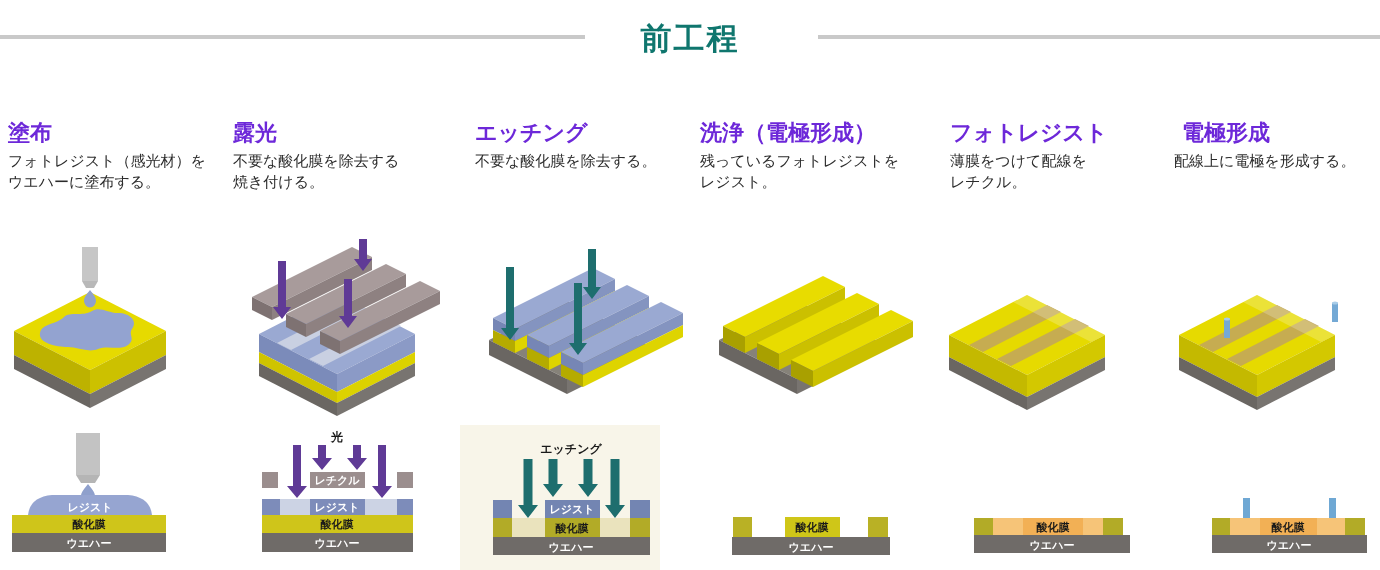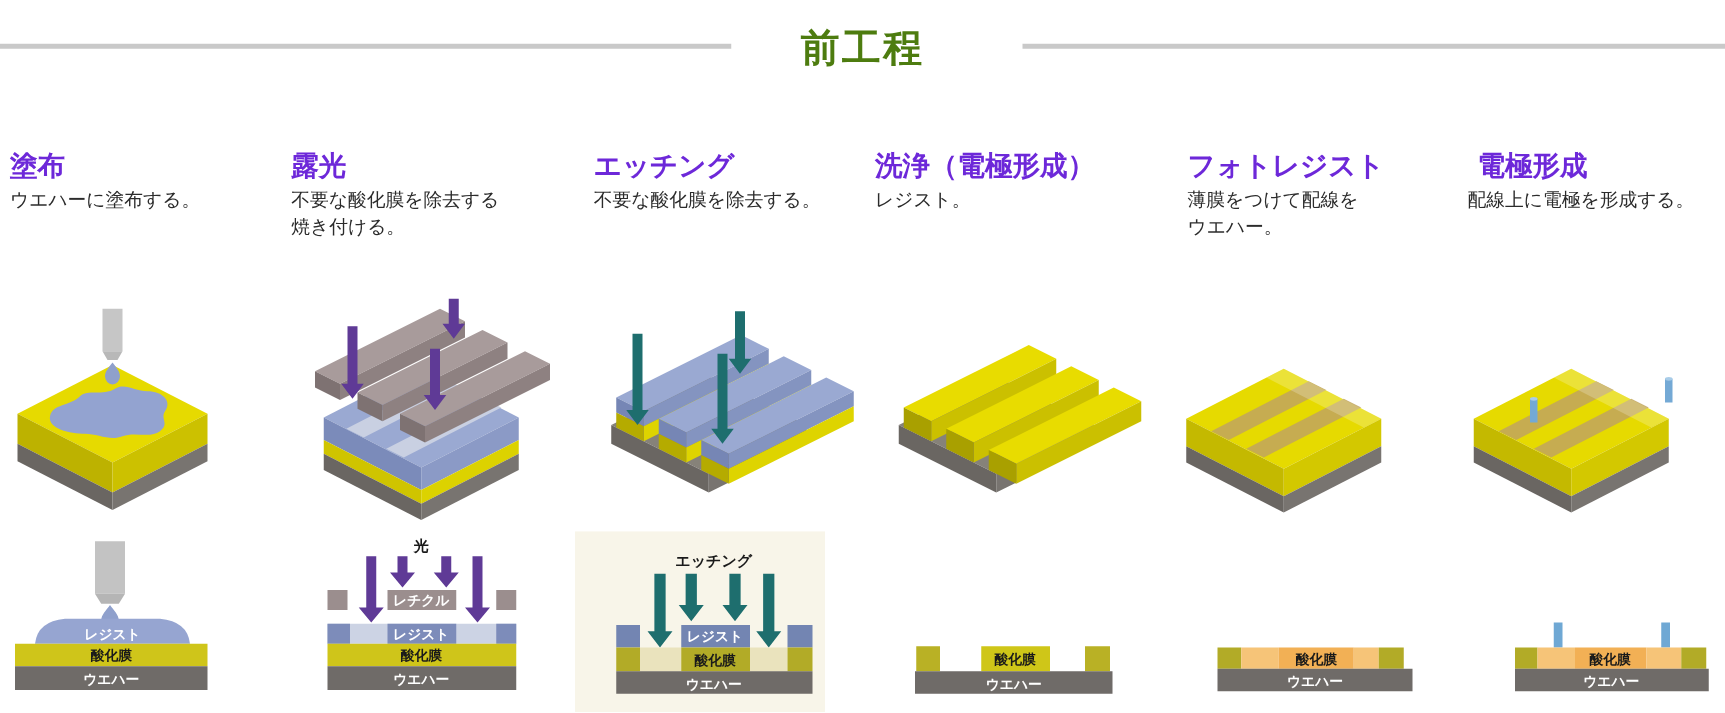--- a/index.html
+++ b/index.html
@@ -3,21 +3,21 @@
 <meta charset="utf-8">
 <style>
   html,body{margin:0;padding:0;background:#fff;}
   #stage{position:relative;width:1380px;height:570px;background:#ffffff;overflow:hidden;
          font-family:"Liberation Sans",sans-serif;color:#222;}
   
   .hdr-line{position:absolute;top:35px;height:4px;background:#c9c9c9;}
   #hdr-line-left{left:0;width:585px;}
   #hdr-line-right{left:818px;width:562px;}
   #page-title{position:absolute;top:18px;left:0;right:0;text-align:center;
-              font-size:31px;font-weight:bold;color:#4d7c0f;letter-spacing:2px;}
+              font-size:31px;font-weight:bold;color:#0f766e;letter-spacing:2px;}
   
   .col{position:absolute;top:0;width:230px;height:570px;}
   .step-title{position:absolute;top:118px;font-size:22px;font-weight:bold;color:#6d28d9;white-space:nowrap;}
   .step-desc{position:absolute;top:150px;font-size:15px;line-height:1.4;color:#2b2b2b;white-space:nowrap;}
   .iso{position:absolute;top:235px;left:0;}
   .xsec{position:absolute;top:425px;left:0;}
   svg text{font-family:"Liberation Sans",sans-serif;font-weight:bold;}
   .lbl{font-size:11px;}
   .lbl-w{fill:#ffffff;}
   .lbl-d{fill:#1a1a1a;}
@@ -28,20 +28,21 @@
 
 <div id="stage">
 
   <div class="hdr-line" id="hdr-line-left"></div>
   <div class="hdr-line" id="hdr-line-right"></div>
   <div id="page-title">前工程</div>
 
   <div class="col" style="left:0">
     <div class="step-title" style="left:8px">塗布</div>
     <div class="step-desc" style="left:8px">
+      <div>フォトレジスト（感光材）を</div>
       <div>ウエハーに塗布する。</div>
     </div>
     <svg class="iso" width="230" height="188" viewBox="0 0 230 188">
       <polygon points="14,96 90,57 166,96 90,135" fill="#e6da00"></polygon>
       <polygon points="14,96 90,135 90,159 14,120" fill="#bdb200"></polygon>
       <polygon points="166,96 90,135 90,159 166,120" fill="#ccc100"></polygon>
       <polygon points="14,120 90,159 90,173 14,134" fill="#6a6662"></polygon>
       <polygon points="166,120 90,159 90,173 166,134" fill="#787470"></polygon>
       <path d="M40,98 C42,88 56,90 64,82 C70,76 82,82 92,76 C100,71 108,78 118,78 C130,78 138,86 132,94 C128,100 136,104 128,110 C120,116 108,110 98,114 C88,118 78,112 68,112 C56,112 38,108 40,98 Z" fill="#93a3d0"></path>
       <rect x="82" y="12" width="16" height="34" fill="#c6c6c6"></rect>
@@ -179,20 +180,21 @@
       <rect x="33" y="112" width="157" height="18" fill="#6f6b68"></rect>
       <text x="112" y="88" text-anchor="middle" class="lbl lbl-w">レジスト</text>
       <text x="112" y="107" text-anchor="middle" class="lbl lbl-d">酸化膜</text>
       <text x="111" y="126" text-anchor="middle" class="lbl lbl-w">ウエハー</text>
     </svg>
   </div>
 
   <div class="col" style="left:690px">
     <div class="step-title" style="left:10px">洗浄（電極形成）</div>
     <div class="step-desc" style="left:10px">
+      <div>残っているフォトレジストを</div>
       <div>レジスト。</div>
     </div>
     <svg class="iso" width="230" height="188" viewBox="0 0 230 188">
       <polygon points="29,105 107,66 185,105 107,144" fill="#868279"></polygon>
       <polygon points="29,105 107,144 107,159 29,120" fill="#6a6662"></polygon>
       <polygon points="185,105 107,144 107,159 185,120" fill="#787470"></polygon>
       <g>
         <polygon points="33,91 133,41 155,52 55,102" fill="#e8dc00"></polygon>
         <polygon points="55,102 155,52 155,68 55,118" fill="#cbc000"></polygon>
         <polygon points="33,91 55,102 55,118 33,107" fill="#a9a000"></polygon>
@@ -213,21 +215,21 @@
       <rect x="42" y="112" width="158" height="18" fill="#6f6b68"></rect>
       <text x="122" y="106" text-anchor="middle" class="lbl lbl-d">酸化膜</text>
       <text x="121" y="126" text-anchor="middle" class="lbl lbl-w">ウエハー</text>
     </svg>
   </div>
 
   <div class="col" style="left:920px">
     <div class="step-title" style="left:30px">フォトレジスト</div>
     <div class="step-desc" style="left:30px">
       <div>薄膜をつけて配線を</div>
-      <div>ウエハー。</div>
+      <div>レチクル。</div>
     </div>
     <svg class="iso" width="230" height="188" viewBox="0 0 230 188">
       <polygon points="29,100 107,60 185,100 107,140" fill="#e6da00"></polygon>
       <polygon points="49,110 127,70 141,77 63,117" fill="#c0a35f" opacity="0.85"></polygon>
       <polygon points="77,124 155,84 169,91 91,131" fill="#c0a35f" opacity="0.85"></polygon>
       <polygon points="107,60 185,100 171,107 93,67" fill="#ffffff" opacity="0.22"></polygon>
       <polygon points="29,100 107,140 107,162 29,122" fill="#c4b900"></polygon>
       <polygon points="185,100 107,140 107,162 185,122" fill="#d3c800"></polygon>
       <polygon points="29,122 107,162 107,175 29,135" fill="#6a6662"></polygon>
       <polygon points="185,122 107,162 107,175 185,135" fill="#787470"></polygon>

